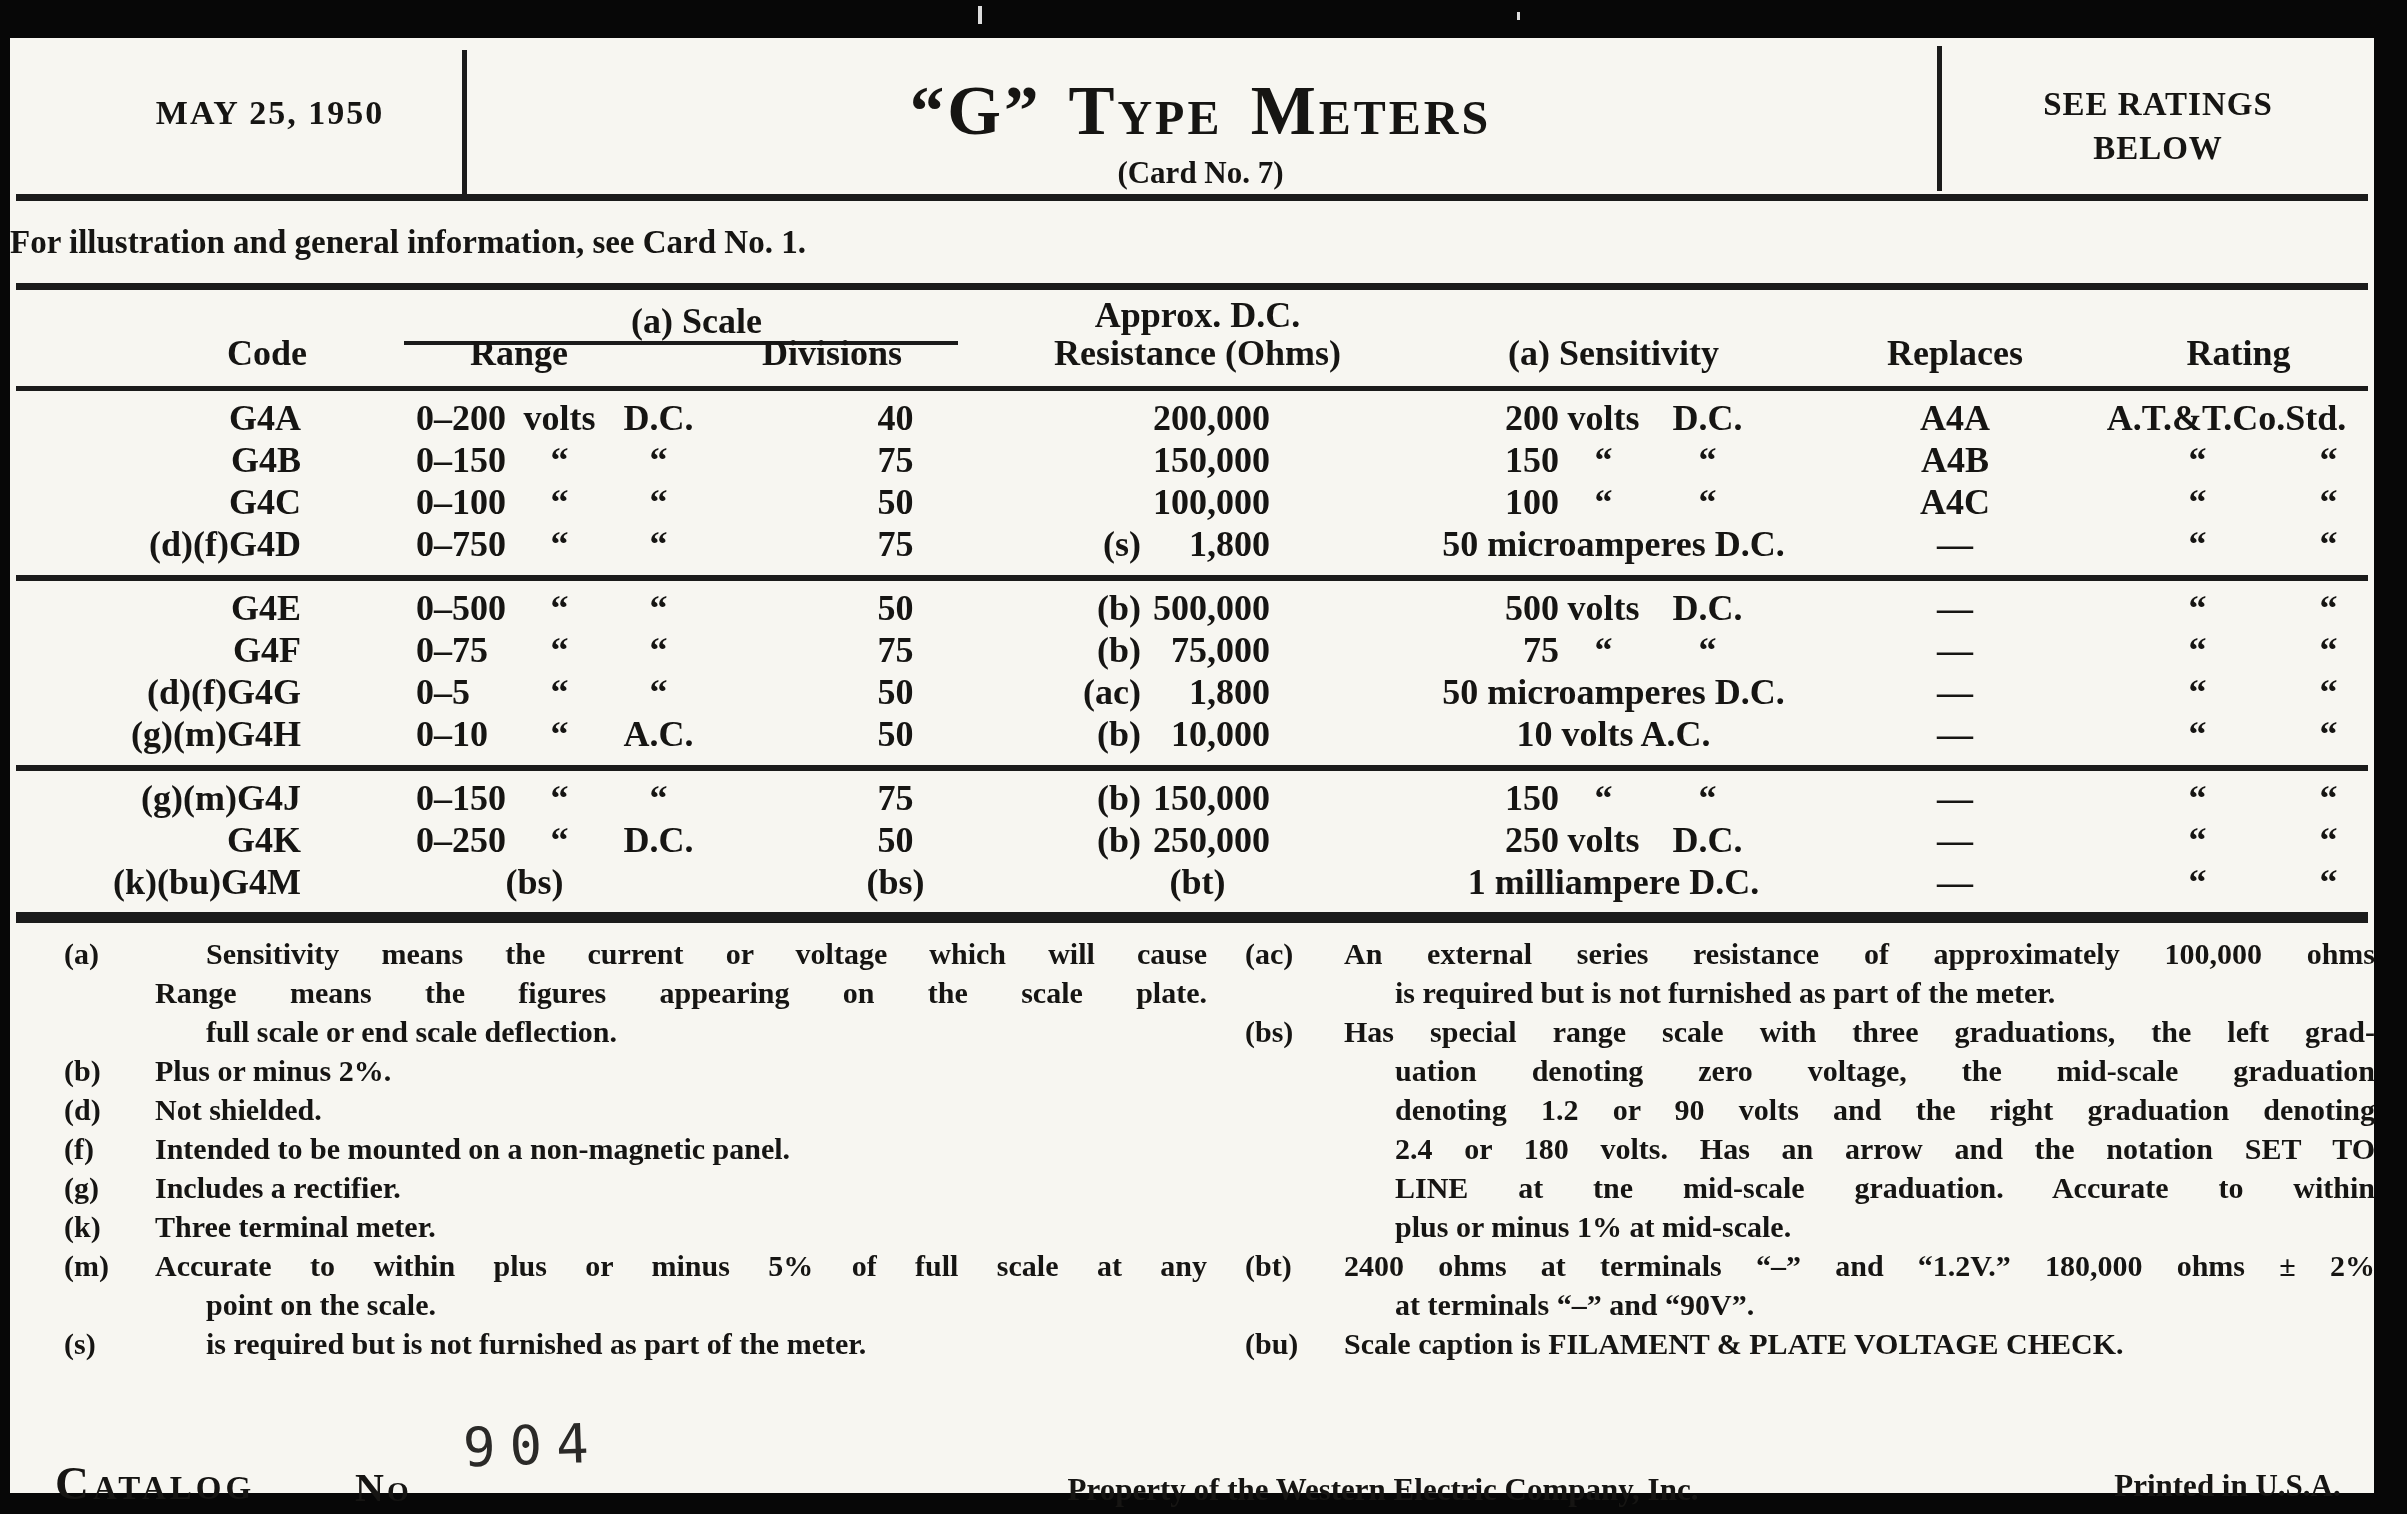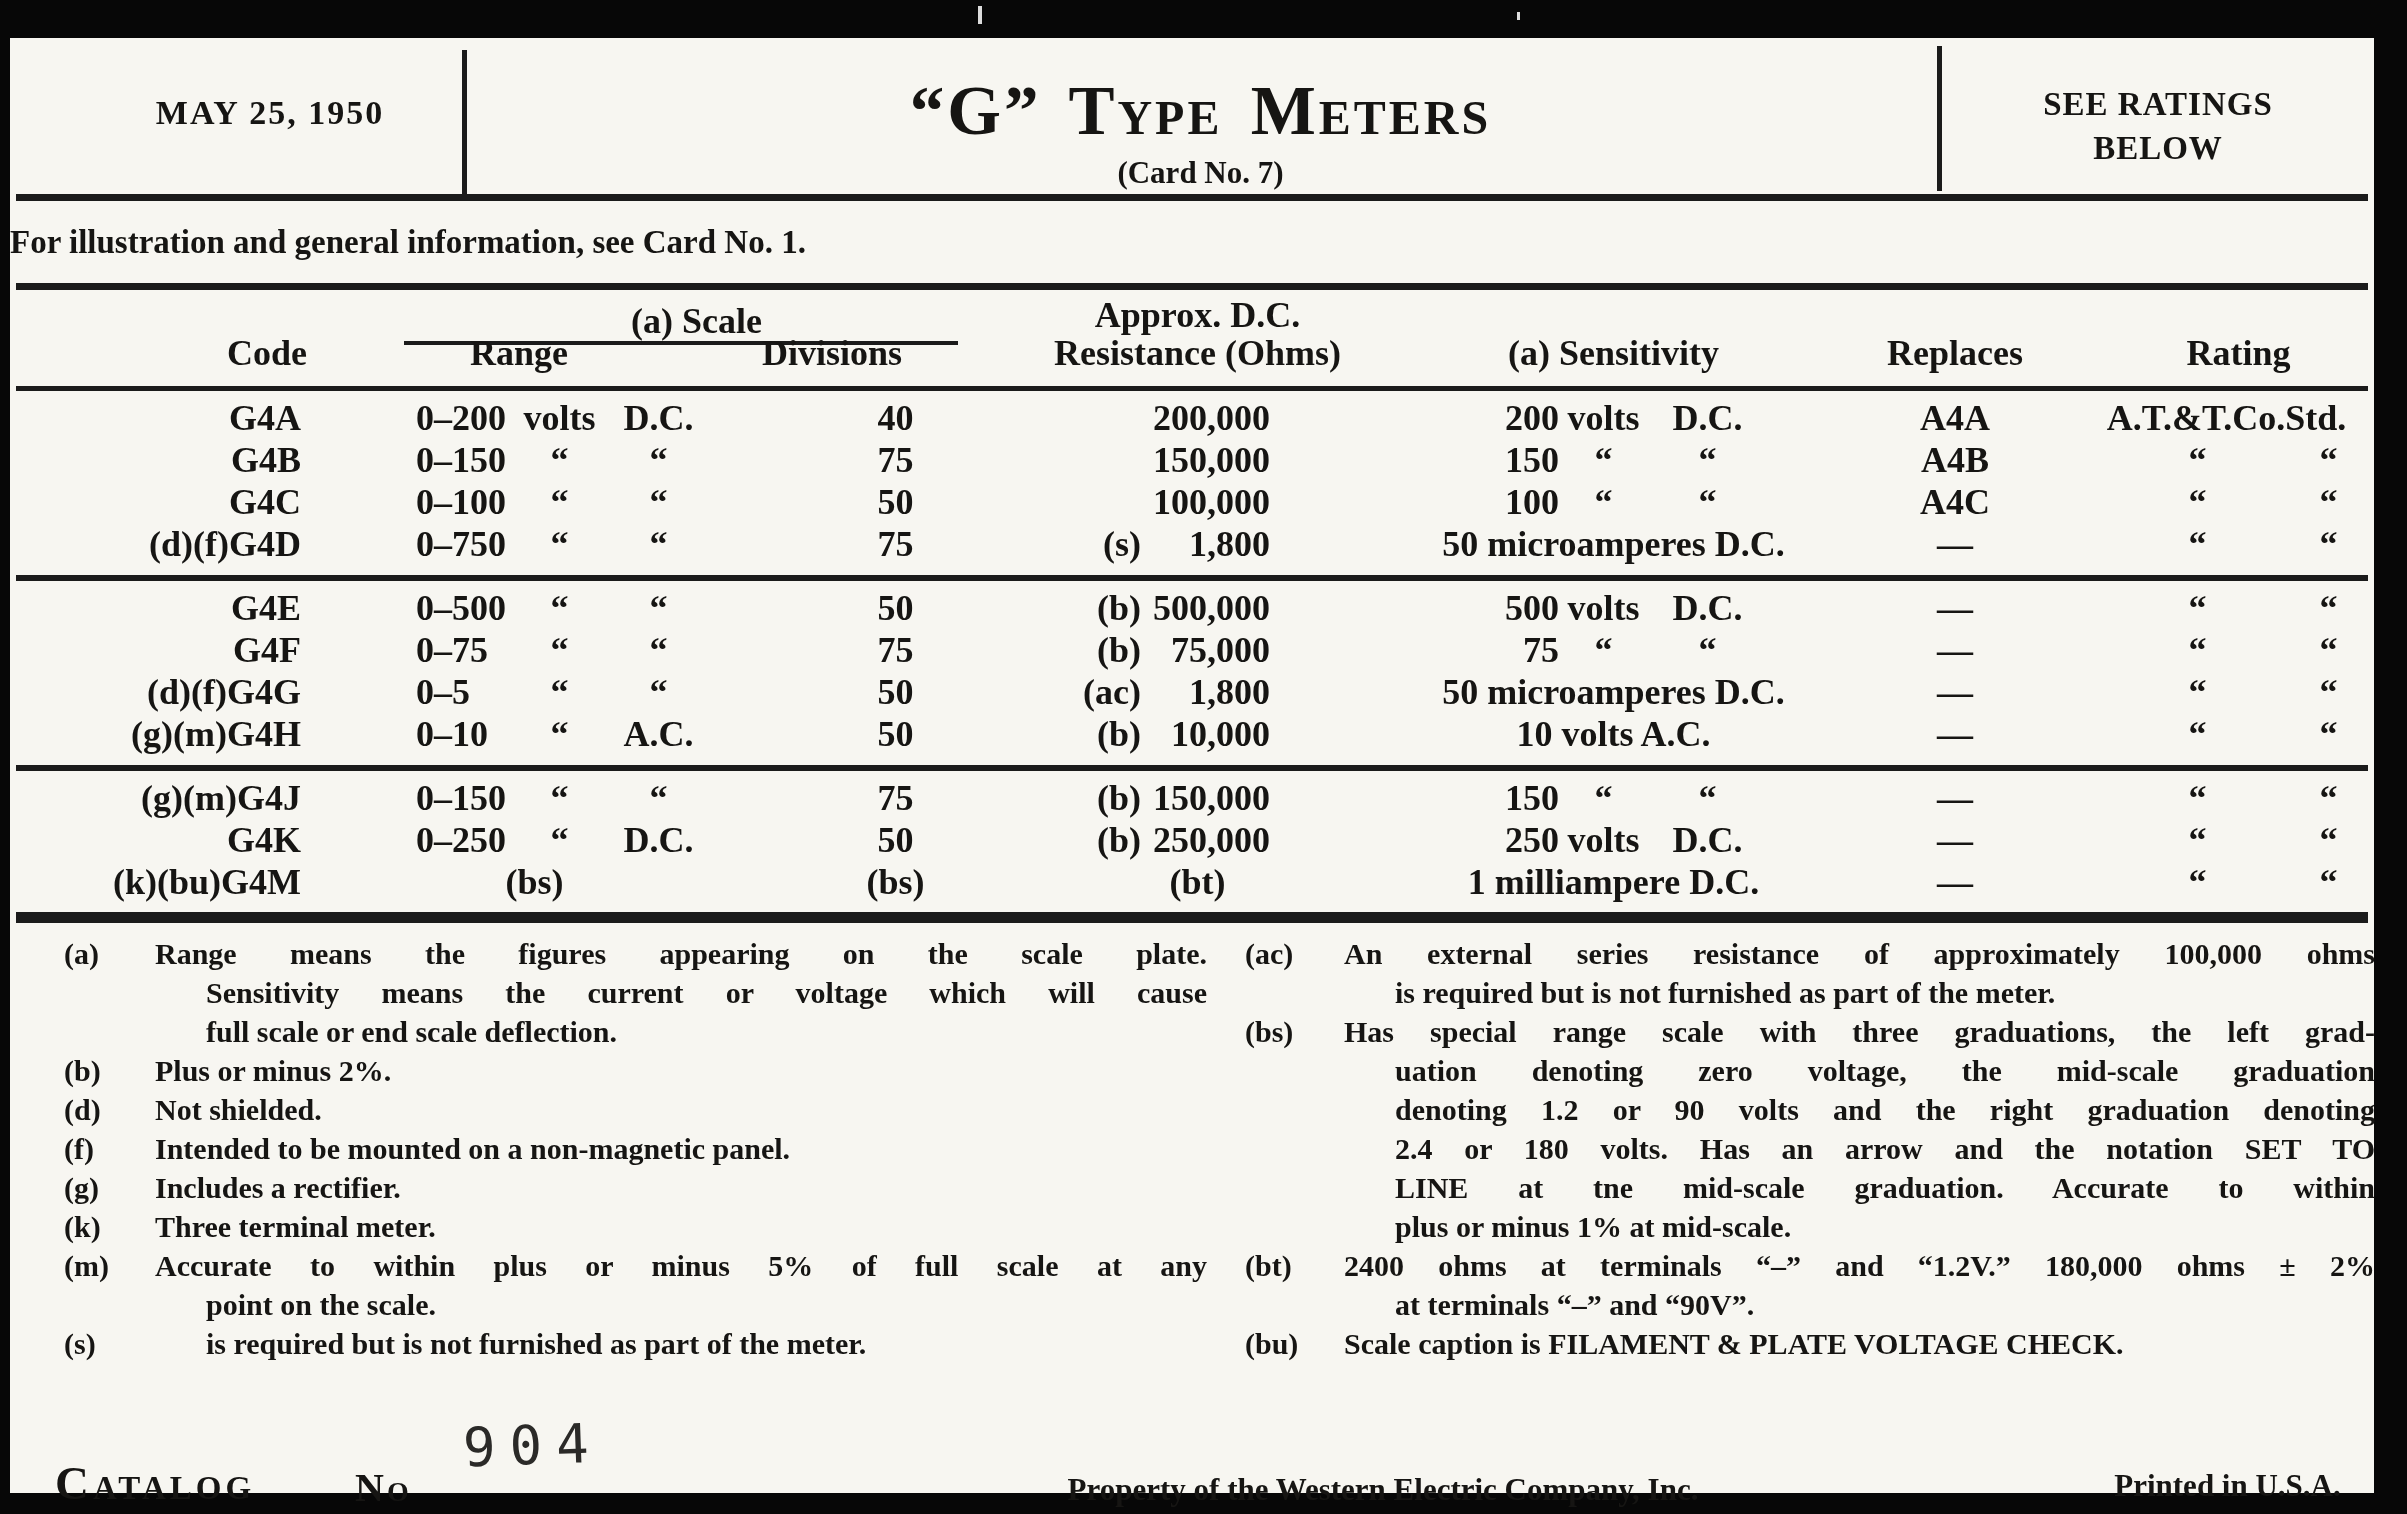--- a/index.html
+++ b/index.html
@@ -365,22 +365,22 @@
           <span class="q">“</span>
         </div>
       </div>
       <div class="grule thick"></div>
     </div>
 
   <div class="fcol fleft">
       <div class="fnote">
         <div class="ftag">(a)</div>
         <div class="fbody">
+          <div class="fline cont j">Sensitivity means the current or voltage which will cause</div>
           <div class="fline j">Range means the figures appearing on the scale plate.</div>
-          <div class="fline cont j">Sensitivity means the current or voltage which will cause</div>
           <div class="fline cont">full scale or end scale deflection.</div>
         </div>
       </div>
       <div class="fnote">
         <div class="ftag">(b)</div>
         <div class="fbody">
           <div class="fline">Plus or minus 2%.</div>
         </div>
       </div>
       <div class="fnote">

